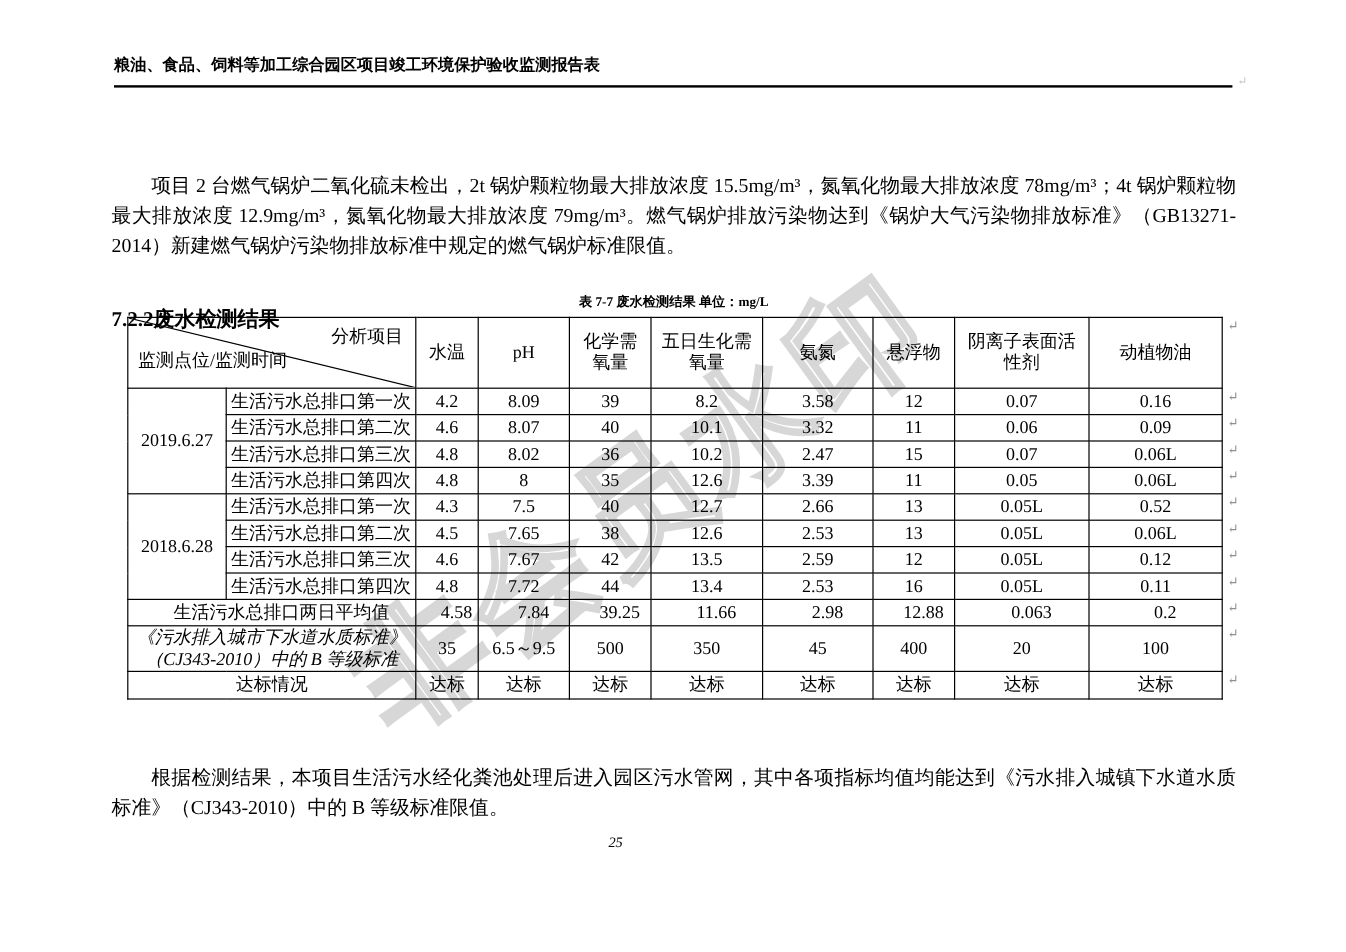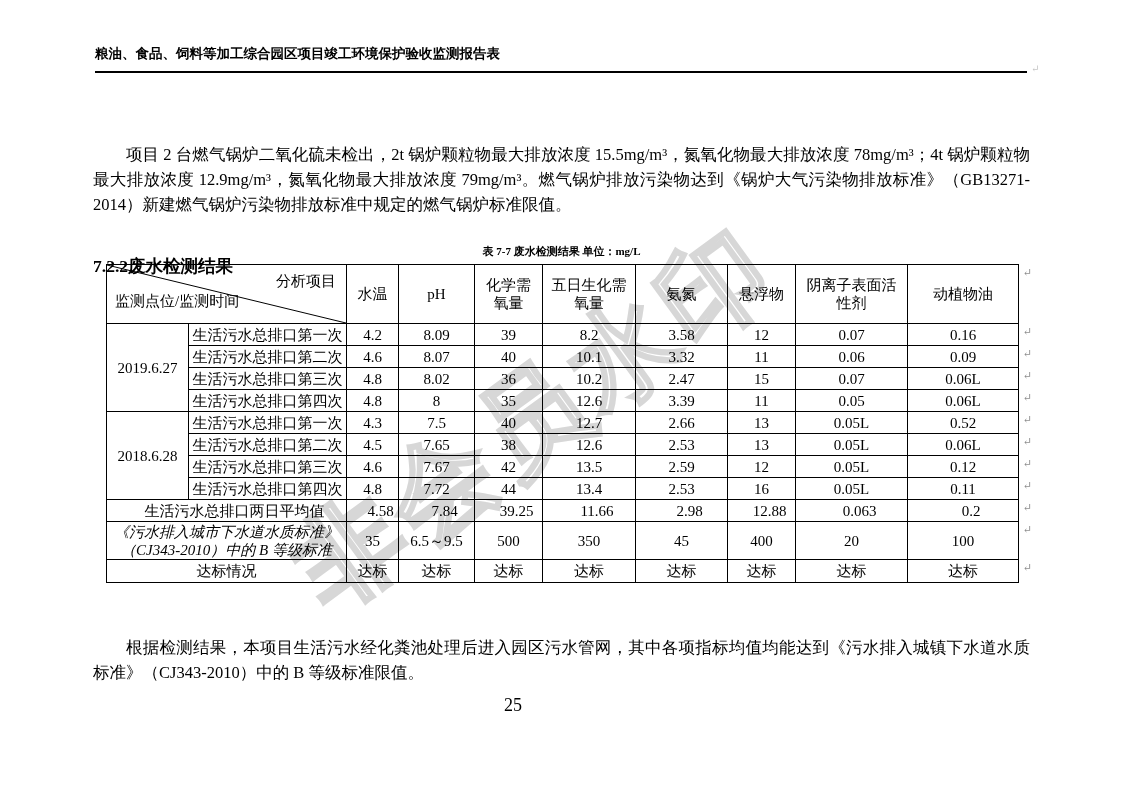--- a/index.html
+++ b/index.html
@@ -65,21 +65,21 @@
   td.c-corner svg{position:absolute;left:0;top:0;width:100%;height:100%;}
   .corner-top{position:absolute;right:10px;top:7px;font-size:15px;}
   .corner-bottom{position:absolute;left:8px;bottom:13px;font-size:15px;font-family:Liberation Serif, serif;}
   td.c-std-label{text-align:left;padding:0 4px 0 6px;font-size:14.5px;line-height:18px;font-style:italic;}
   .row-mark{
     position:absolute;left:917px;font-size:11px;color:#8f8f8f;line-height:11px;
   }
   
   .page-number{
     position:absolute;top:695px;left:0;width:1026px;text-align:center;
-    font-size:18px;z-index:1;
+    font-size:12px;z-index:1;font-style:italic;
   }
 </style>
 </head>
 <body>
 
 <div class="watermark">非会员水印</div>
 
 <div class="doc-header-title">粮油、食品、饲料等加工综合园区项目竣工环境保护验收监测报告表</div>
 <div class="doc-header-rule"></div>
 <span class="header-end-mark">↵</span>

